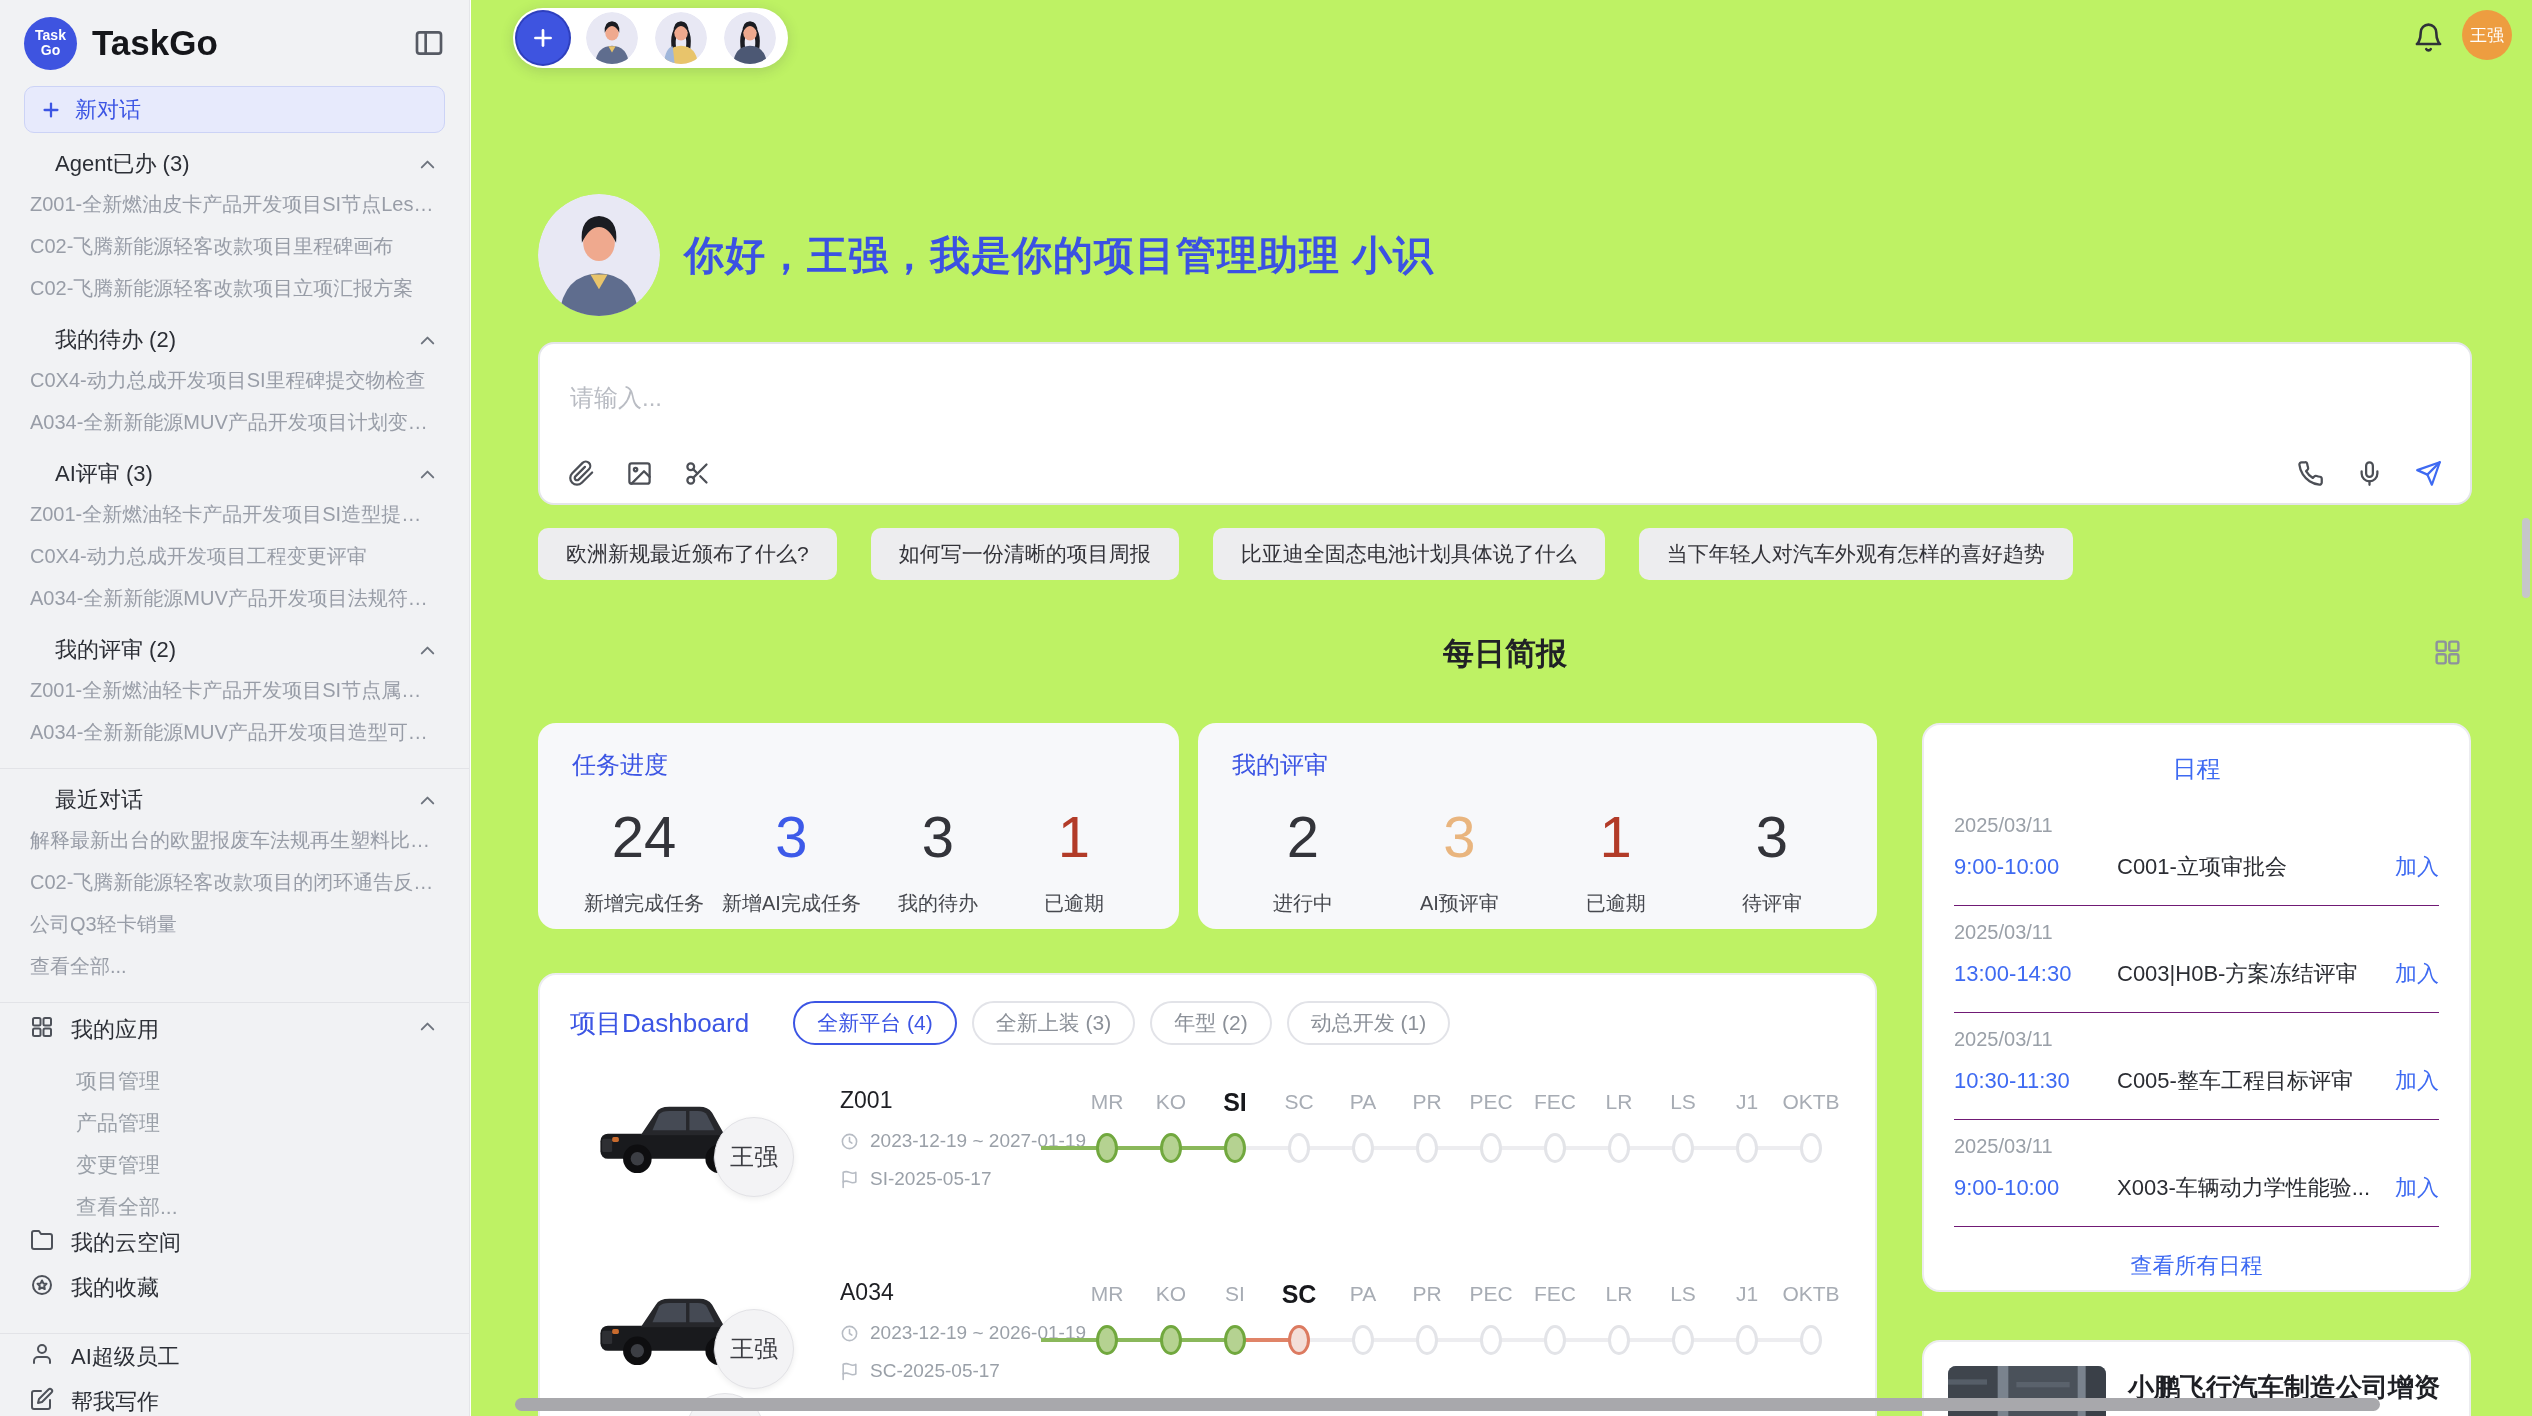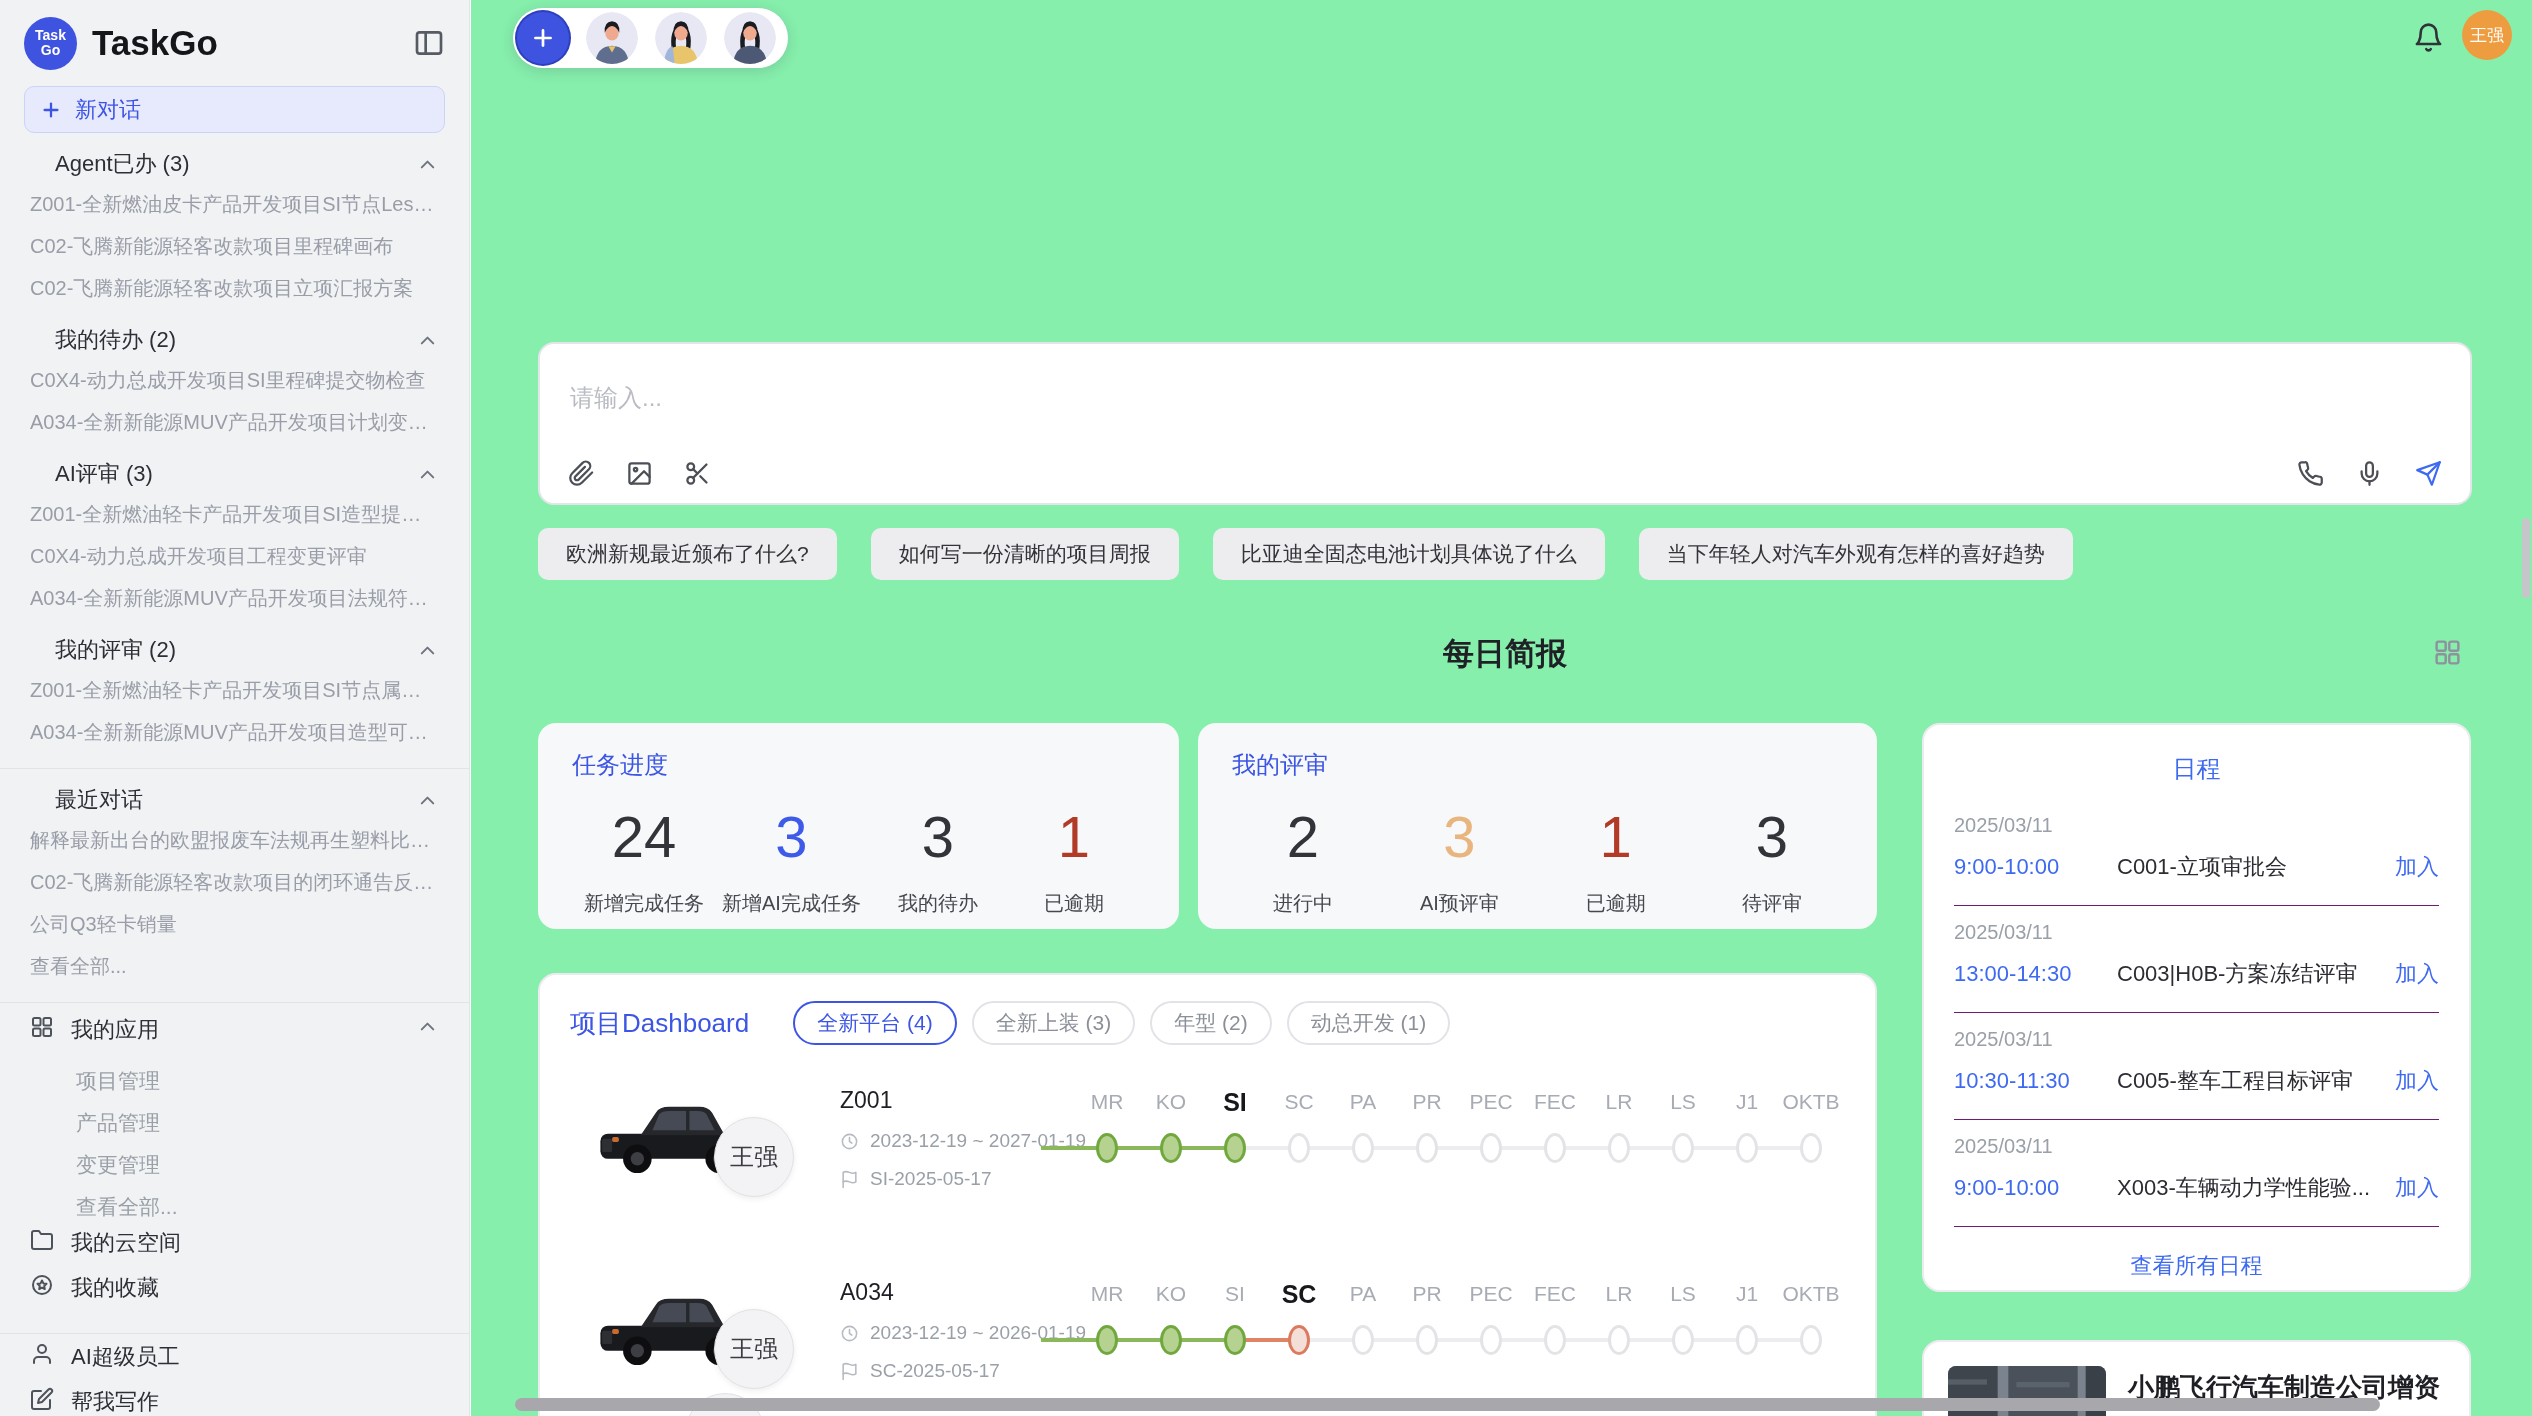--- a/index.html
+++ b/index.html
@@ -29,21 +29,21 @@
     white-space:nowrap; overflow:hidden; text-overflow:ellipsis; cursor:pointer; }
   .side-divider { height:1px; background:#e2e3e7; margin:15px 0 8px 0; }
   .side-row { display:flex; align-items:flex-start; gap:17px; height:45px; padding:0 30px;
     font-size:22px; color:#2c2f36; cursor:pointer; }
   .side-row .ric { width:24px; height:24px; color:#4e525a; flex:none; }
   .side-row .grow { flex:1; }
   .side-sub { padding-left:76px; height:42px; line-height:42px; font-size:21px; color:#9aa0a8;
     white-space:nowrap; overflow:hidden; text-overflow:ellipsis; cursor:pointer; }
 
   
-  .main { position:absolute; left:471px; top:0; right:0; bottom:0; background:#86efac; }
+  .main { position:absolute; left:471px; top:0; right:0; bottom:0; background:#bef264; }
   .pill { position:absolute; left:42px; top:8px; height:60px; border-radius:32px; background:#fff;
     box-shadow:0 3px 14px rgba(40,40,70,.16); display:flex; align-items:center; gap:17px; padding:0 12px 0 4px; }
   .plus-big { width:52px; height:52px; border-radius:50%; background:#3e54e0; box-shadow:0 0 0 2px #2e3fbe;
     display:flex; align-items:center; justify-content:center; cursor:pointer; flex:none; }
   .plus-big .ic { width:26px; height:26px; color:#fff; }
   .pav { width:52px; height:52px; border-radius:50%; overflow:hidden; flex:none; cursor:pointer; }
   .pav svg { display:block; width:100%; height:100%; }
   .bell { position:absolute; right:88px; top:22px; width:31px; height:31px; color:#2f3238; cursor:pointer; }
   .user-badge { position:absolute; right:20px; top:10px; width:50px; height:50px; border-radius:50%;
     background:#ed9d40; color:#fff; font-size:17px; display:flex; align-items:center; justify-content:center; cursor:pointer; }
@@ -308,20 +308,32 @@
           <path d="M17 102 Q20 66 50 65 Q80 66 83 102 Z" fill="#4c5874"></path>
         </svg>
       </div>
   </div>
   <div class="bell" id="bell"><svg viewBox="0 0 24 24" fill="none" stroke="currentColor" stroke-width="2" stroke-linecap="round" stroke-linejoin="round">
         <path d="M18 8A6 6 0 0 0 6 8c0 7-3 9-3 9h18s-3-2-3-9"></path>
         <path d="M13.73 21a2 2 0 0 1-3.46 0"></path>
       </svg></div>
   <div class="user-badge">王强</div>
 
+  <div class="hero">
+    <div class="hero-avatar" id="hero-avatar">
+        <svg viewBox="0 0 100 100">
+          <circle cx="50" cy="50" r="50" fill="#e8e8f4"></circle>
+          <ellipse cx="50" cy="40" rx="13" ry="15" fill="#efa98e"></ellipse>
+          <path d="M36 40 Q34 19 50 18 Q66 19 64 40 Q58 27 50 27 Q42 27 36 40 Z" fill="#1b1c22"></path>
+          <path d="M17 102 Q20 66 50 65 Q80 66 83 102 Z" fill="#5f6d8e"></path>
+          <path d="M43 66 L50 78 L57 66 Z" fill="#e8c46b"></path>
+        </svg>
+      </div>
+    <div class="greeting">你好，王强，我是你的项目管理助理 小识</div>
+  </div>
 
   <div class="composer">
     <textarea placeholder="请输入..." style=""></textarea>
     <div class="composer-bar">
       <div class="left-icons">
         <span class="tool-ic" id="ic-clip"><svg viewBox="0 0 24 24" fill="none" stroke="currentColor" stroke-width="2" stroke-linecap="round" stroke-linejoin="round">
               <path d="M21.44 11.05l-9.19 9.19a6 6 0 0 1-8.49-8.49l9.19-9.19a4 4 0 0 1 5.66 5.66l-9.2 9.19a2 2 0 0 1-2.83-2.83l8.49-8.48"></path>
             </svg></span>
         <span class="tool-ic" id="ic-img"><svg viewBox="0 0 24 24" fill="none" stroke="currentColor" stroke-width="2" stroke-linecap="round" stroke-linejoin="round">
               <rect x="3" y="3" width="18" height="18" rx="2"></rect>

